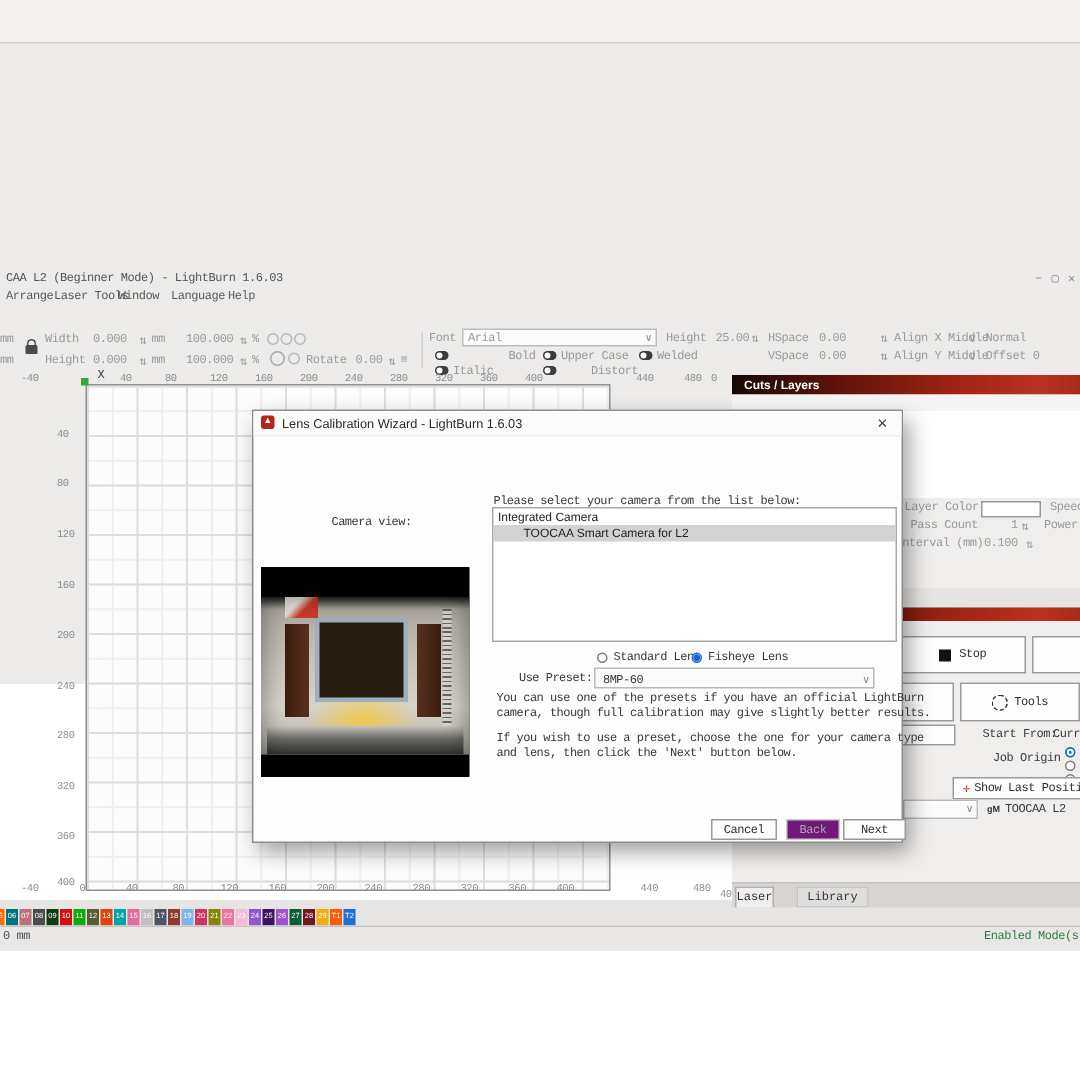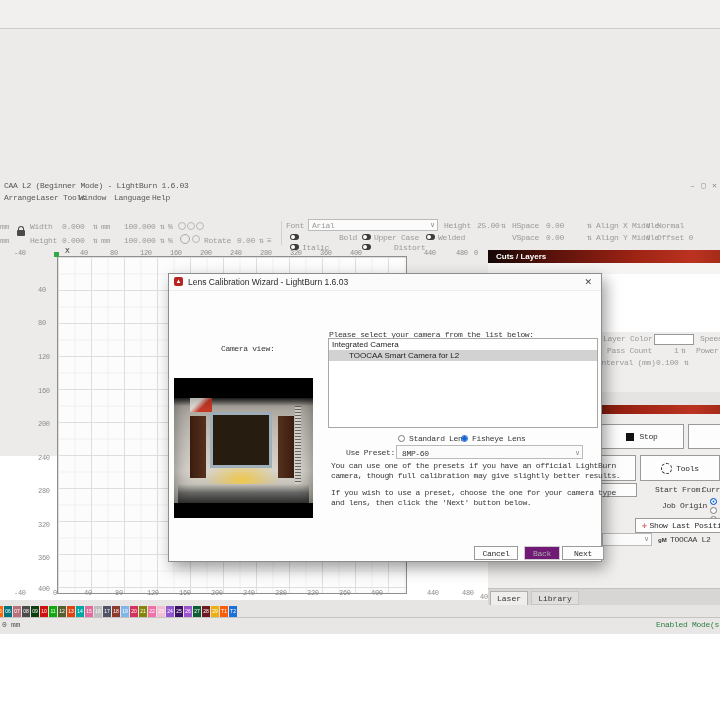--- a/index.html
+++ b/index.html
@@ -285,21 +285,21 @@
     <span style="color:#cc2222;margin-right:3px;">✛</span>
     <span style="white-space:pre;">Show Last Position</span>
   </div>
   <div class="combo" style="left:602px;top:533px;width:50px;height:13px;">
     <span class="arrow">∨</span>
   </div>
   <span class="abs" style="left:658px;top:537px;font-size:6px;font-weight:bold;color:#333;">gM</span>
   <span class="abs t" style="left:670px;top:535px;">TOOCAA L2</span>
 
   <div class="abs tabstrip"></div>
-  <div class="tab active" style="left:490px;top:591px;width:38px;height:14px;line-height:14px;">Laser</div>
+  <div class="tab active" style="left:490px;top:591px;width:26px;height:14px;line-height:14px;">Laser</div>
   <div class="tab inactive" style="left:531px;top:591px;width:48px;height:14px;line-height:14px;">Library</div>
 
   <div class="abs bottom-left"></div>
   <div class="abs bottom-right"></div>
   <div class="abs palette">
 
   <span class="swatch" style="background: rgb(255, 106, 0);">05</span>
       <span class="swatch" style="background: rgb(0, 115, 127);">06</span>
       <span class="swatch" style="background: rgb(184, 112, 122);">07</span>
       <span class="swatch" style="background: rgb(75, 75, 75);">08</span>

